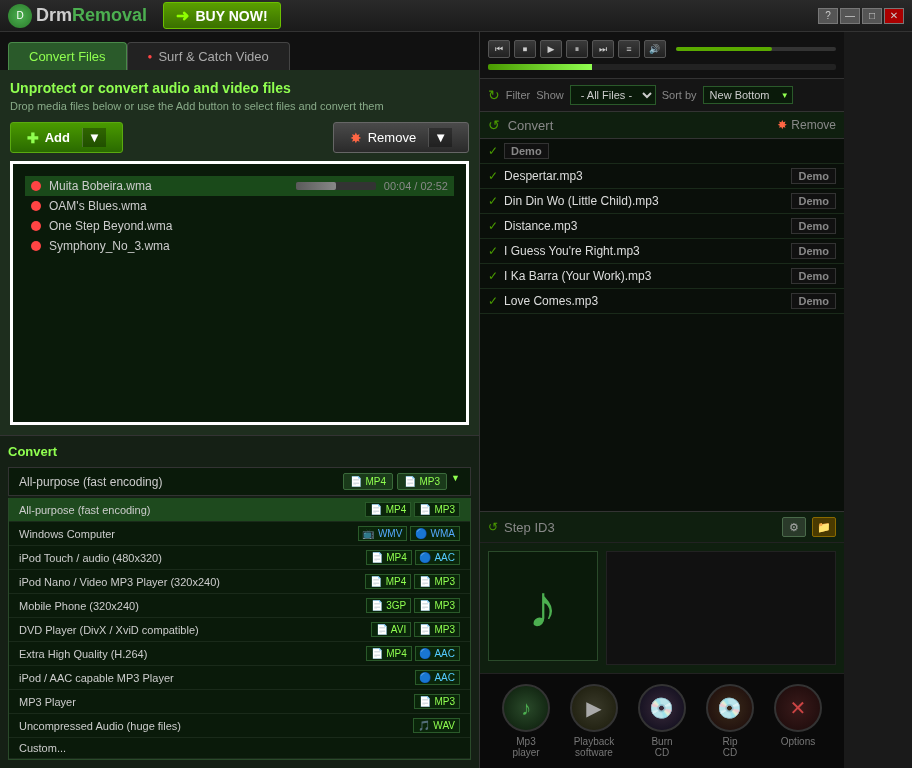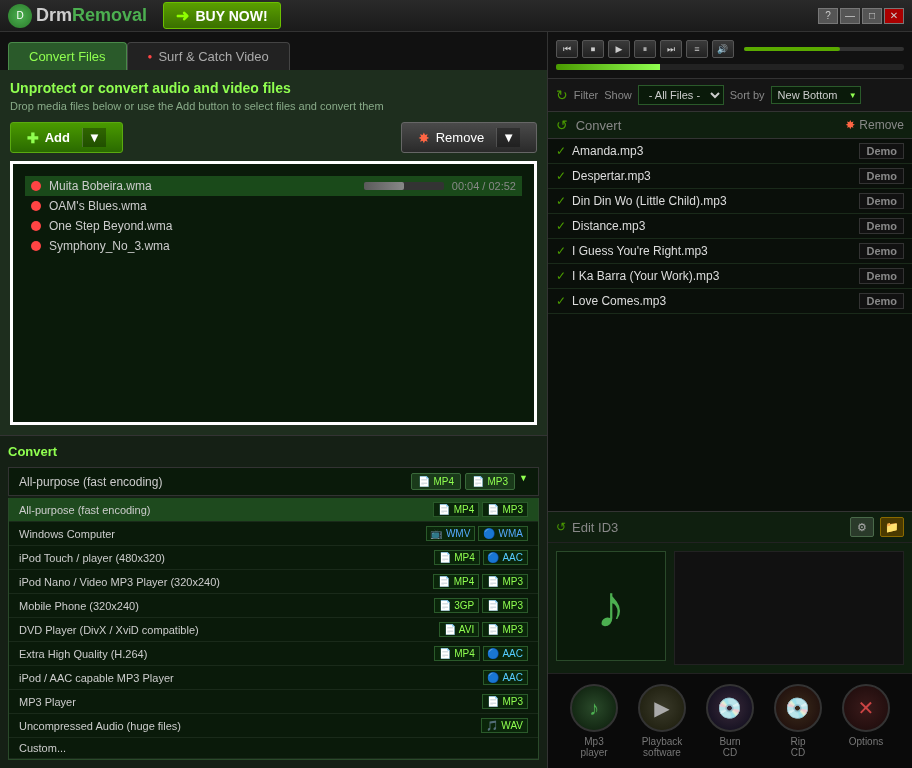--- a/index.html
+++ b/index.html
@@ -80,21 +80,21 @@
 
     
     .main-container {
       display: flex;
       height: calc(768px - 32px);
       gap: 0;
     }
 
     
     .left-panel {
-      width: 548px;
+      width: 480px;
       display: flex;
       flex-direction: column;
       background: #b91c1c;
       border-right: 1px solid #333;
     }
 
     
     .tabs {
       display: flex;
       background: #111;
@@ -650,21 +650,21 @@
           </div>
         </div>
         <div class="format-item">
           <span class="format-item-name">Windows Computer</span>
           <div class="format-item-badges">
             <span class="fbadge fbadge-wmv">📺 WMV</span>
             <span class="fbadge fbadge-wma">🔵 WMA</span>
           </div>
         </div>
         <div class="format-item">
-          <span class="format-item-name">iPod Touch / player (480x320)</span>
+          <span class="format-item-name">iPod Touch / audio (480x320)</span>
           <div class="format-item-badges">
             <span class="fbadge">📄 MP4</span>
             <span class="fbadge fbadge-aac">🔵 AAC</span>
           </div>
         </div>
         <div class="format-item">
           <span class="format-item-name">iPod Nano / Video MP3 Player (320x240)</span>
           <div class="format-item-badges">
             <span class="fbadge">📄 MP4</span>
             <span class="fbadge">📄 MP3</span>
@@ -756,21 +756,20 @@
       <span class="convert-bar-label">Convert</span>
       <div class="remove-bar-btn">
         <span class="remove-x">✸</span>
         <span>Remove</span>
       </div>
     </div>
 
     <div class="track-list">
       <div class="track-item">
         <span class="track-check">✓</span>
-        <span class="track-name">Amanda.mp3</span>
         <span class="track-badge">Demo</span>
       </div>
       <div class="track-item">
         <span class="track-check">✓</span>
         <span class="track-name">Despertar.mp3</span>
         <span class="track-badge">Demo</span>
       </div>
       <div class="track-item">
         <span class="track-check">✓</span>
         <span class="track-name">Din Din Wo (Little Child).mp3</span>
@@ -794,21 +793,21 @@
       <div class="track-item">
         <span class="track-check">✓</span>
         <span class="track-name">Love Comes.mp3</span>
         <span class="track-badge">Demo</span>
       </div>
     </div>
 
     <div class="edit-id3-section">
       <div class="edit-id3-bar">
         <span class="edit-id3-icon">↺</span>
-        <span class="edit-id3-label">Edit ID3</span>
+        <span class="edit-id3-label">Step ID3</span>
         <div class="edit-id3-tools">
           <div class="id3-tool-btn">⚙</div>
           <div class="id3-tool-btn folder">📁</div>
         </div>
       </div>
 
       <div class="album-art-area">
         <div class="album-art">
           <span class="music-note-icon">♪</span>
         </div>

